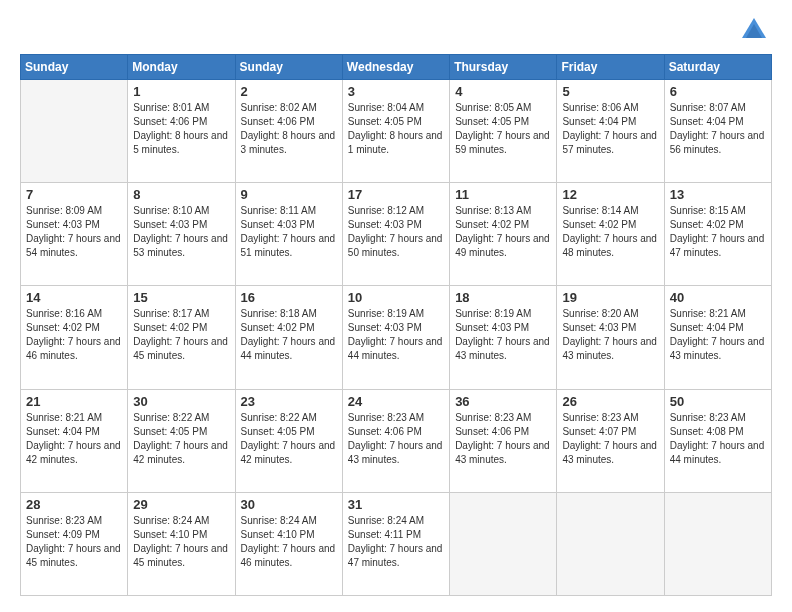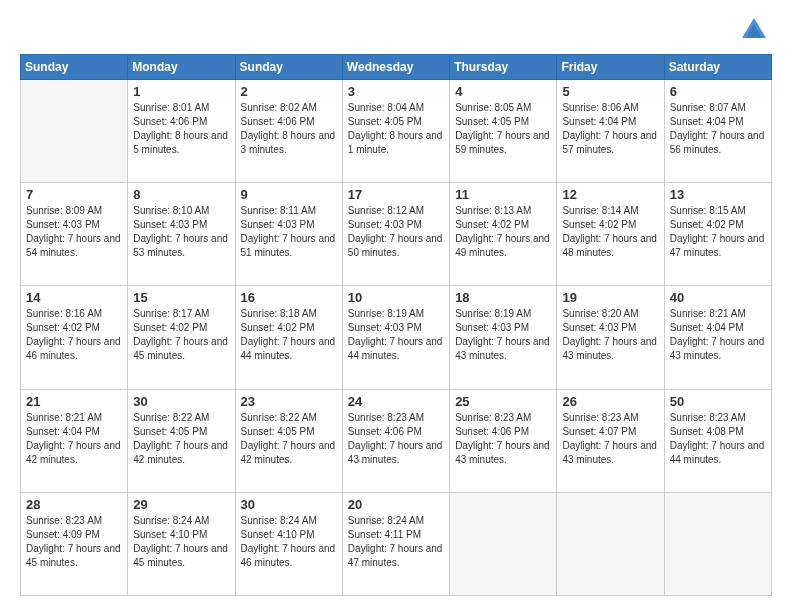--- a/index.html
+++ b/index.html
@@ -227,21 +227,21 @@
           </td>
           <td>
             <span class="day-number">23</span>
             <div class="day-info">Sunrise: 8:22 AM<br>Sunset: 4:05 PM<br>Daylight: 7 hours and 42 minutes.</div>
           </td>
           <td>
             <span class="day-number">24</span>
             <div class="day-info">Sunrise: 8:23 AM<br>Sunset: 4:06 PM<br>Daylight: 7 hours and 43 minutes.</div>
           </td>
           <td>
-            <span class="day-number">25</span>
+            <span class="day-number">36</span>
             <div class="day-info">Sunrise: 8:23 AM<br>Sunset: 4:06 PM<br>Daylight: 7 hours and 43 minutes.</div>
           </td>
           <td>
             <span class="day-number">26</span>
             <div class="day-info">Sunrise: 8:23 AM<br>Sunset: 4:07 PM<br>Daylight: 7 hours and 43 minutes.</div>
           </td>
           <td>
             <span class="day-number">50</span>
             <div class="day-info">Sunrise: 8:23 AM<br>Sunset: 4:08 PM<br>Daylight: 7 hours and 44 minutes.</div>
           </td>
@@ -253,21 +253,21 @@
           </td>
           <td>
             <span class="day-number">29</span>
             <div class="day-info">Sunrise: 8:24 AM<br>Sunset: 4:10 PM<br>Daylight: 7 hours and 45 minutes.</div>
           </td>
           <td>
             <span class="day-number">30</span>
             <div class="day-info">Sunrise: 8:24 AM<br>Sunset: 4:10 PM<br>Daylight: 7 hours and 46 minutes.</div>
           </td>
           <td>
-            <span class="day-number">20</span>
+            <span class="day-number">31</span>
             <div class="day-info">Sunrise: 8:24 AM<br>Sunset: 4:11 PM<br>Daylight: 7 hours and 47 minutes.</div>
           </td>
           <td class="empty"></td>
           <td class="empty"></td>
           <td class="empty"></td>
         </tr>
       </tbody>
   </table>
 </div>
 

